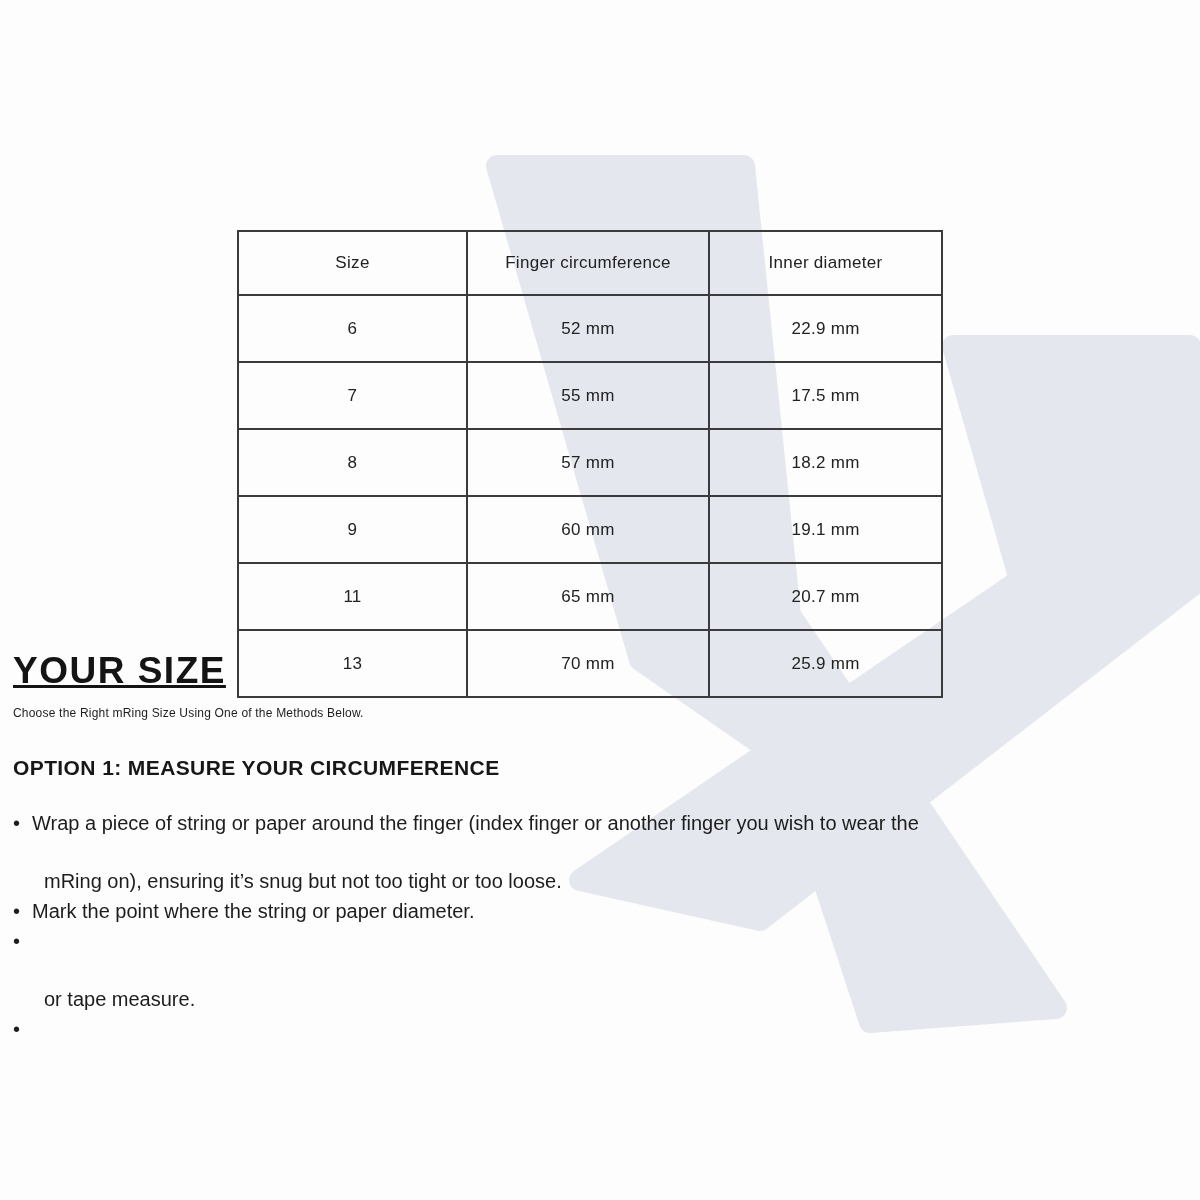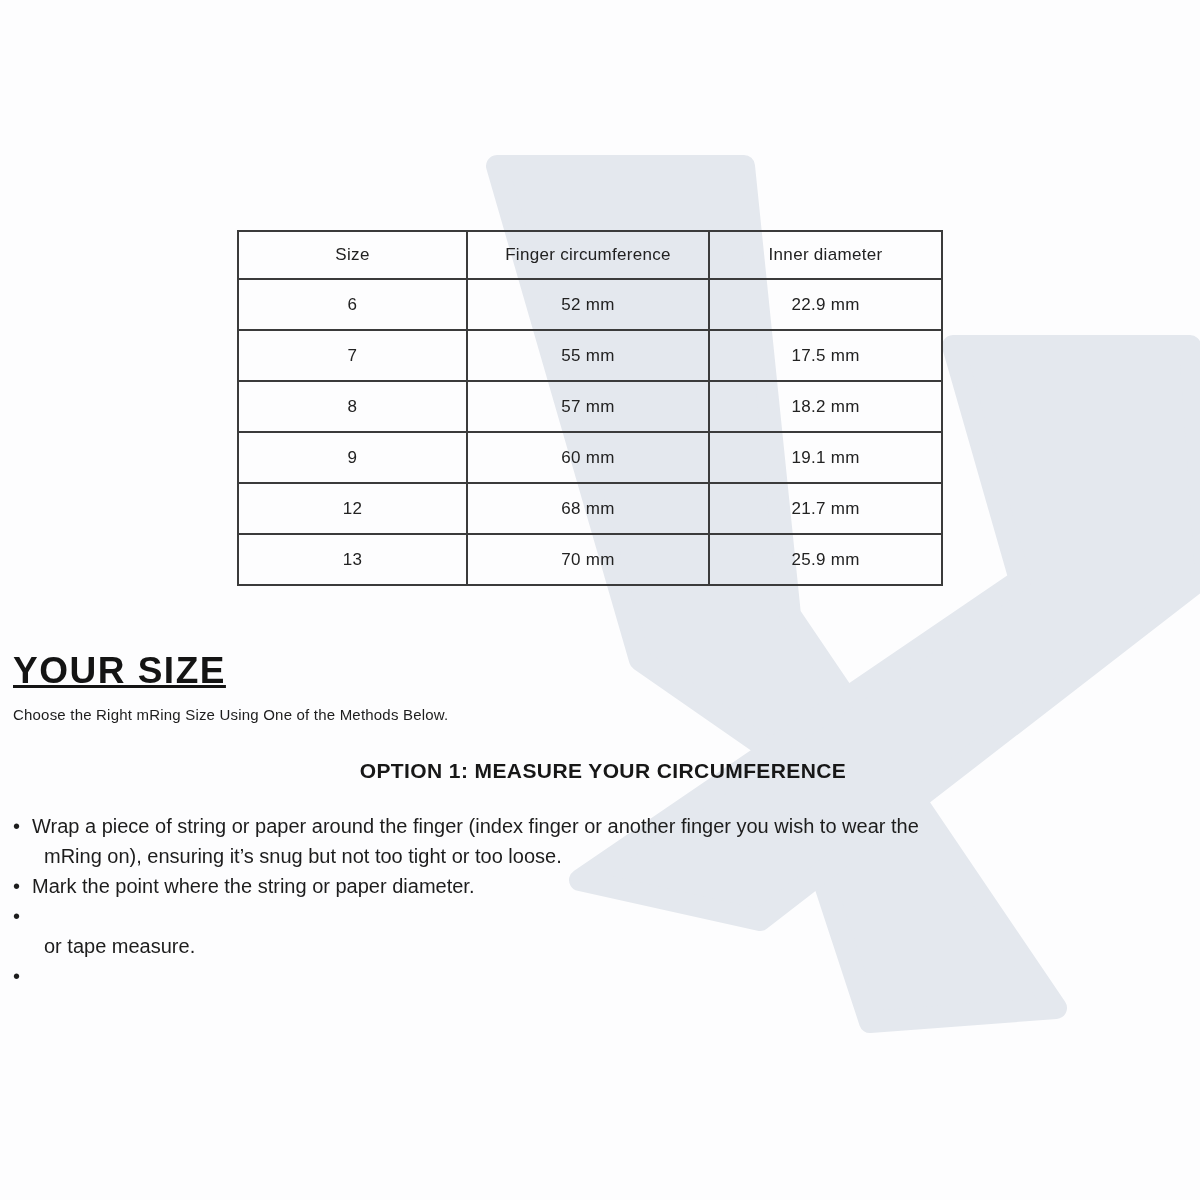--- a/index.html
+++ b/index.html
@@ -30,65 +30,64 @@
   table.size-table col.c2 { width: 242px; }
   table.size-table col.c3 { width: 233px; }
   table.size-table th, table.size-table td {
     border: 2px solid #3b3b3b;
     text-align: center;
     vertical-align: middle;
     font-size: 17px;
     font-weight: normal;
     letter-spacing: 0.3px;
     color: #222;
-    padding: 4px;
+    padding: 12px;
   }
   table.size-table th { height: 38px; }
   table.size-table td { height: 41px; }
 
   
   .your-size { position: absolute; left: 13px; top: 650px; width: 1180px; z-index: 1; }
   .ys-title {
     font-size: 37px;
     font-weight: bold;
     letter-spacing: 1.5px;
     color: #141414;
     margin: 0 0 14px 0;
     text-decoration: underline;
   }
   .ys-subtitle {
-    font-size: 15px;
+    font-size: 12px;
     color: #1d1d1d;
     letter-spacing: 0.2px;
     margin: 0 0 34px 0;
     white-space: nowrap;
   }
   .ys-option-heading {
     font-size: 21px;
     font-weight: bold;
     letter-spacing: 0.4px;
     color: #171717;
     line-height: 28px;
     margin: 0 0 26px 0;
-    text-align: center;
   }
   .ys-bullets { font-size: 20px; color: #1d1d1d; }
   .bullet-line {
     display: flex;
     align-items: flex-start;
     line-height: 30px;
     white-space: nowrap;
   }
   .bullet-line .marker {
     width: 19px;
     flex: 0 0 19px;
     text-align: left;
   }
   .bullet-line.continuation .marker { flex-basis: 19px; }
-  .bullet-line.continuation .btext { margin-left: 12px; }
+  .bullet-line.continuation .btext { margin-left: 12px; margin-top: 28px; }
 </style>
 </head>
 <body>
 
 <div class="stage">
 
   <svg class="watermark-svg" width="1200" height="1200" viewBox="0 0 1200 1200" aria-hidden="true">
     <g fill="#e4e8ee" stroke="#e4e8ee" stroke-width="22" stroke-linejoin="round">
       <polygon points="497,166 744,166 790,615 1056,1008 870,1022 784,760 640,660"></polygon>
       <polygon points="953,346 1190,346 1206,575 760,920 580,880 1020,580"></polygon>
@@ -124,23 +123,23 @@
           <td>8</td>
           <td>57 mm</td>
           <td>18.2 mm</td>
         </tr>
         <tr>
           <td>9</td>
           <td>60 mm</td>
           <td>19.1 mm</td>
         </tr>
         <tr>
-          <td>12</td>
-          <td>68 mm</td>
-          <td>21.7 mm</td>
+          <td>11</td>
+          <td>65 mm</td>
+          <td>20.7 mm</td>
         </tr>
         <tr>
           <td>13</td>
           <td>70 mm</td>
           <td>25.9 mm</td>
         </tr>
       </tbody>
     </table>
   </div>
 

